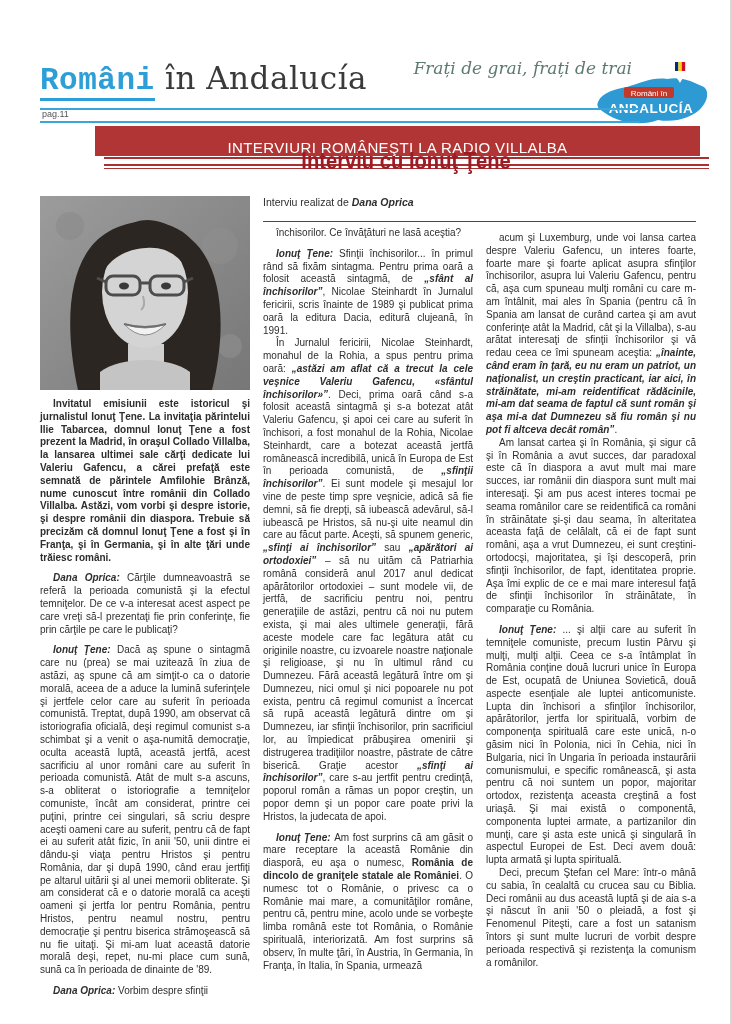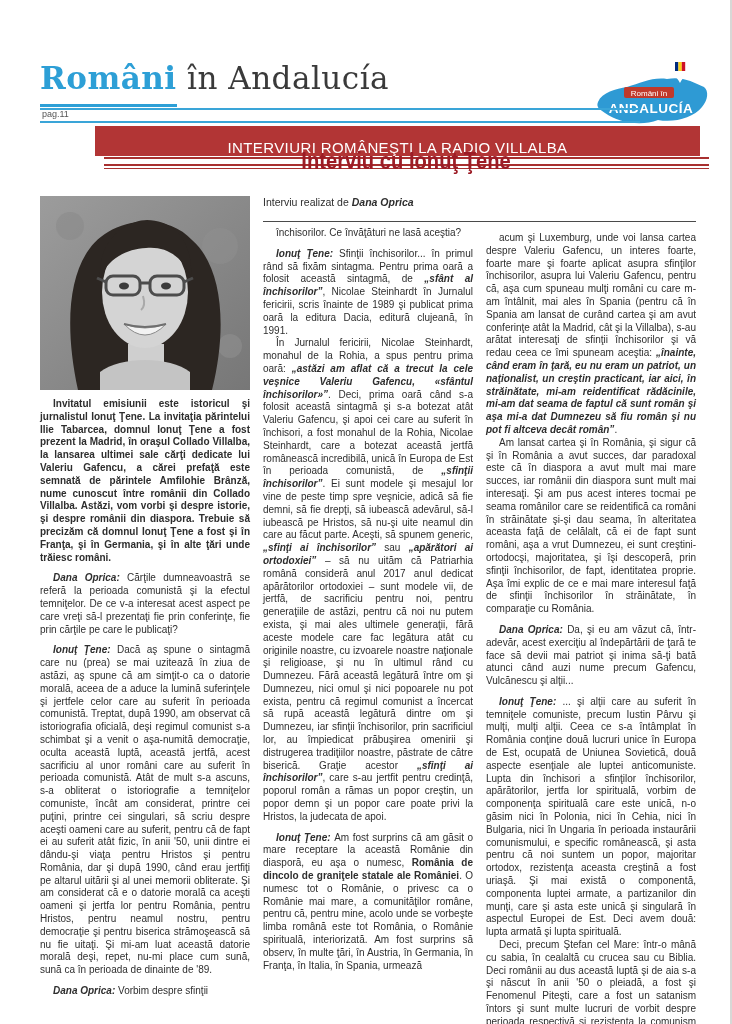--- a/index.html
+++ b/index.html
@@ -3,21 +3,21 @@
 <meta charset="utf-8">
 <style>
   html,body{margin:0;padding:0;}
   body{width:732px;height:1024px;background:#f2f2f0;font-family:"Liberation Sans",sans-serif;}
   .page{position:relative;width:732px;height:1024px;background:#ffffff;overflow:hidden;
         box-shadow:inset -2px 0 0 #d8d8d6;}
 
   
   .masthead{position:absolute;left:40px;top:60px;font-family:"DejaVu Serif",serif;
             font-size:31px;letter-spacing:.5px;white-space:nowrap;}
-  .masthead .t1{color:#2d9fd6;font-weight:700;border-bottom:3px solid #2d9fd6;padding-bottom:8px;}
+  .masthead .t1{color:#2d9fd6;font-weight:700;border-bottom:3px solid #2d9fd6;padding-bottom:0;font-family:Liberation Mono, monospace;}
   .masthead .t2{color:#3a3a3a;font-weight:400;}
   .tagline{position:absolute;right:100px;top:58px;font-family:"DejaVu Serif",serif;
            font-style:italic;font-size:17px;color:#5c7a6d;}
   .blue-rule{position:absolute;left:40px;width:600px;height:2px;background:#3aa5d8;}
   .rule1{top:108px;} .rule2{top:121px;}
   .pagnum{position:absolute;left:42px;top:109px;font-size:9px;color:#555;}
 
   .logo{position:absolute;left:594px;top:56px;width:116px;height:82px;}
 
   .banner{position:absolute;left:95px;top:126px;width:605px;height:30px;background:#b23535;
@@ -49,20 +49,21 @@
   .col-right .col-text{margin-top:36px;}
 </style>
 </head>
 <body>
 
 <div class="page">
 
   <div class="masthead">
     <span class="t1">Români</span><span class="t2"> în Andalucía</span>
   </div>
+  <div class="tagline">Frați de grai, frați de trai</div>
 
   <div class="logo">
     <svg width="116" height="82" viewBox="0 0 116 82">
       <path d="M4,46 C8,36 22,33 33,31 C47,27 58,21 73,23 C88,20 99,26 110,31 C115,35 114,44 108,51 C99,62 80,67 64,64 C46,71 24,66 11,57 C5,53 2,51 4,46 Z" fill="#2e9ad4"></path>
       <g>
         <path d="M86,2 a9,9 0 0 1 9,9 c0,6 -6,10 -9,16 c-3,-6 -9,-10 -9,-16 a9,9 0 0 1 9,-9 Z" fill="#ffffff"></path>
         <rect x="81" y="6" width="3.4" height="9" fill="#002B7F"></rect>
         <rect x="84.4" y="6" width="3.4" height="9" fill="#FCD116"></rect>
         <rect x="87.8" y="6" width="3.4" height="9" fill="#CE1126"></rect>
       </g>
@@ -140,20 +141,19 @@
           <p class="para gap"><span class="seg-speaker">Ionuţ Ţene: </span><span>Sfinţii închisorilor... în primul rând să fixăm sintagma. Pentru prima oară a folosit această sintagmă, de </span><span class="seg-boldital">„sfânt al închisorilor”</span><span>, Nicolae Steinhardt în Jurnalul fericirii, scris înainte de 1989 şi publicat prima oară la editura Dacia, editură clujeană, în 1991.</span></p>
           <p class="para"><span>În Jurnalul fericirii, Nicolae Steinhardt, monahul de la Rohia, a spus pentru prima oară: </span><span class="seg-boldital">„astăzi am aflat că a trecut la cele veşnice Valeriu Gafencu, «sfântul închisorilor»”</span><span>. Deci, prima oară când s-a folosit această sintagmă şi s-a botezat atât Valeriu Gafencu, şi apoi cei care au suferit în închisori, a fost monahul de la Rohia, Nicolae Steinhardt, care a botezat această jertfă românească incredibilă, unică în Europa de Est în perioada comunistă, de </span><span class="seg-boldital">„sfinţii închisorilor”</span><span>. Ei sunt modele şi mesajul lor vine de peste timp spre veşnicie, adică să fie demni, să fie drepţi, să iubească adevărul, să-l iubească pe Hristos, să nu-şi uite neamul din care au făcut parte. Aceşti, să spunem generic, </span><span class="seg-boldital">„sfinţi ai închisorilor”</span><span> sau </span><span class="seg-boldital">„apărători ai ortodoxiei”</span><span> – să nu uităm că Patriarhia română consideră anul 2017 anul dedicat apărătorilor ortodoxiei – sunt modele vii, de jertfă, de sacrificiu pentru noi, pentru generaţiile de astăzi, pentru că noi nu putem exista, şi mai ales ultimele generaţii, fără aceste modele care fac legătura atât cu originile noastre, cu izvoarele noastre naţionale şi religioase, şi nu în ultimul rând cu Dumnezeu. Fără această legătură între om şi Dumnezeu, nici omul şi nici popoarele nu pot exista, pentru că regimul comunist a încercat să rupă această legătură dintre om şi Dumnezeu, iar sfinţii închisorilor, prin sacrificiul lor, au împiedicat prăbuşirea omenirii şi distrugerea tradiţiilor noastre, păstrate de către biserică. Graţie acestor </span><span class="seg-boldital">„sfinţi ai închisorilor”</span><span>, care s-au jertfit pentru credinţă, poporul român a rămas un popor creştin, un popor demn şi un popor care poate privi la Hristos, la judecata de apoi.</span></p>
           <p class="para gap"><span class="seg-speaker">Ionuţ Ţene: </span><span>Am fost surprins că am găsit o mare receptare la această Românie din diasporă, eu aşa o numesc, </span><span class="seg-bold">România de dincolo de graniţele statale ale României</span><span>. O numesc tot o Românie, o privesc ca o Românie mai mare, a comunităţilor române, pentru că, pentru mine, acolo unde se vorbeşte limba română este tot România, o Românie spirituală, interiorizată. Am fost surprins să observ, în multe ţări, în Austria, în Germania, în Franţa, în Italia, în Spania, urmează</span></p>
         </div>
     </div>
 
     <div class="col col-right">
       <div class="col-text">
           <p class="para"><span>acum şi Luxemburg, unde voi lansa cartea despre Valeriu Gafencu, un interes foarte, foarte mare şi foarte aplicat asupra sfinţilor închisorilor, asupra lui Valeriu Gafencu, pentru că, aşa cum spuneau mulţi români cu care m-am întâlnit, mai ales în Spania (pentru că în Spania am lansat de curând cartea şi am avut conferinţe atât la Madrid, cât şi la Villalba), s-au arătat interesaţi de sfinţii închisorilor şi vă redau ceea ce îmi spuneam aceştia: </span><span class="seg-boldital">„înainte, când eram în ţară, eu nu eram un patriot, un naţionalist, un creştin practicant, iar aici, în străinătate, mi-am reidentificat rădăcinile, mi-am dat seama de faptul că sunt român şi aşa mi-a dat Dumnezeu să fiu român şi nu pot fi altceva decât român”</span><span>.</span></p>
           <p class="para"><span>Am lansat cartea şi în România, şi sigur că şi în România a avut succes, dar paradoxal este că în diaspora a avut mult mai mare succes, iar românii din diaspora sunt mult mai interesaţi. Şi am pus acest interes tocmai pe seama românilor care se reidentifică ca români în străinătate şi-şi dau seama, în alteritatea aceasta faţă de celălalt, că ei de fapt sunt români, aşa a vrut Dumnezeu, ei sunt creştini-ortodocşi, majoritatea, şi îşi descoperă, prin sfinţii închisorilor, de fapt, identitatea proprie. Aşa îmi explic de ce e mai mare interesul faţă de sfinţii închisorilor în străinătate, în comparaţie cu România.</span></p>
-          <p class="para gap"><span class="seg-speaker">Dana Oprica: </span><span>Da, şi eu am văzut că, într-adevăr, acest exerciţiu al îndepărtării de ţară te face să devii mai patriot şi inima să-ţi bată atunci când auzi nume precum Gafencu, Vulcănescu şi alţii...</span></p>
           <p class="para gap"><span class="seg-speaker">Ionuţ Ţene: </span><span>... şi alţii care au suferit în temniţele comuniste, precum Iustin Pârvu şi mulţi, mulţi alţii. Ceea ce s-a întâmplat în România conţine două lucruri unice în Europa de Est, ocupată de Uniunea Sovietică, două aspecte esenţiale ale luptei anticomuniste. Lupta din închisori a sfinţilor închisorilor, apărătorilor, jertfa lor spirituală, vorbim de componenţa spirituală care este unică, n-o găsim nici în Polonia, nici în Cehia, nici în Bulgaria, nici în Ungaria în perioada instaurării comunismului, e specific românească, şi asta pentru că noi suntem un popor, majoritar ortodox, rezistenţa aceasta creştină a fost uriaşă. Şi mai există o componentă, componenta luptei armate, a partizanilor din munţi, care şi asta este unică şi singulară în aspectul Europei de Est. Deci avem două: lupta armată şi lupta spirituală.</span></p>
           <p class="para"><span>Deci, precum Ştefan cel Mare: într-o mână cu sabia, în cealaltă cu crucea sau cu Biblia. Deci românii au dus această luptă şi de aia s-a şi născut în anii '50 o pleiadă, a fost şi Fenomenul Piteşti, care a fost un satanism întors şi sunt multe lucruri de vorbit despre perioada respectivă şi rezistenţa la comunism a românilor.</span></p>
         </div>
     </div>
   </main>
 
 </div>
 
 </body></html>

